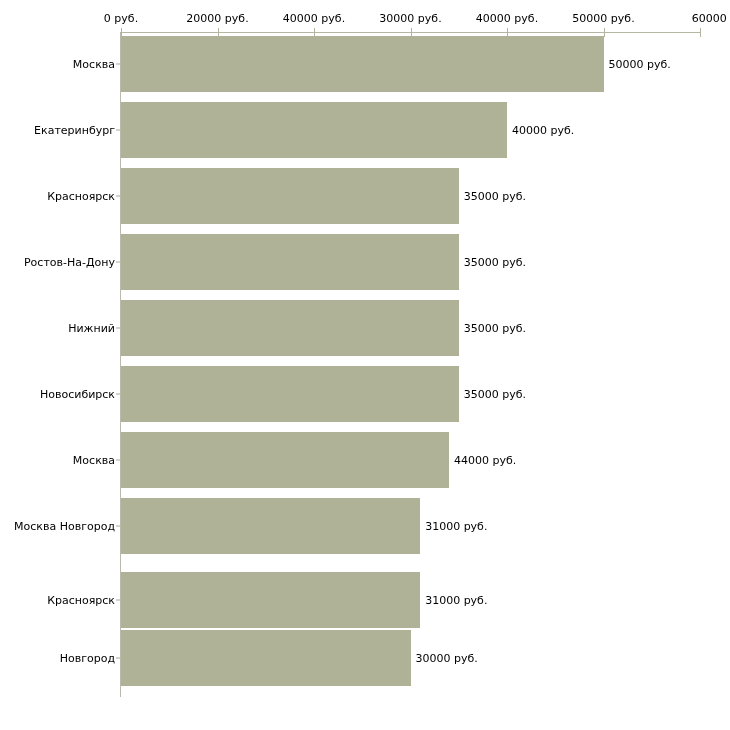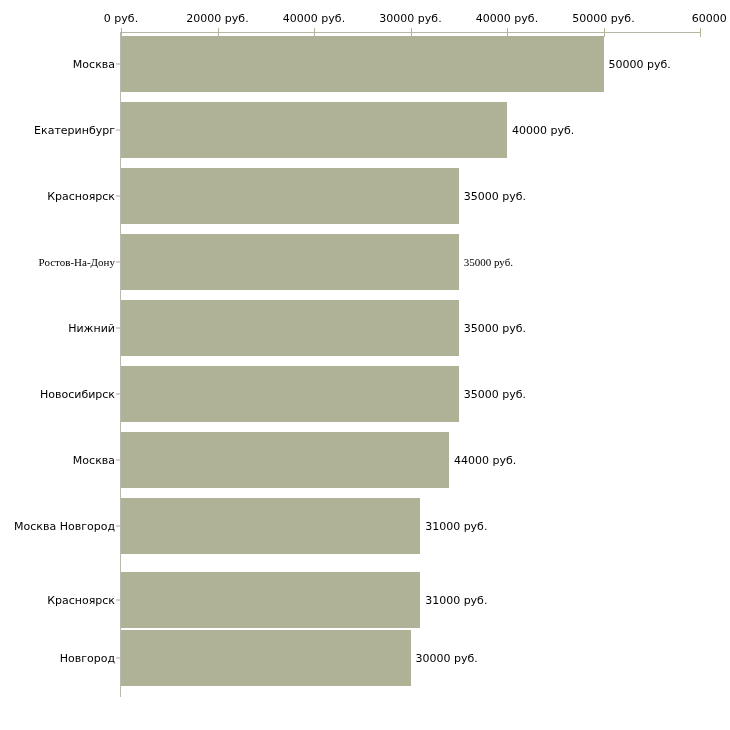--- a/index.html
+++ b/index.html
@@ -130,21 +130,21 @@
         <div class="cat-tick"></div>
         <div class="bar" style="width: 386px; background: rgb(175, 178, 150);"></div>
         <div class="val-label" style="left: 512px;">40000 руб.</div>
       </div>
       <div class="bar-row" style="top: 168px;">
         <div class="cat-label">Красноярск</div>
         <div class="cat-tick"></div>
         <div class="bar" style="width: 337.75px; background: rgb(175, 178, 150);"></div>
         <div class="val-label" style="left: 463.75px;">35000 руб.</div>
       </div>
-      <div class="bar-row" style="top: 234px; font-family: Liberation Serif, serif;">
+      <div class="bar-row" style="top: 234px;">
         <div class="cat-label">Ростов-На-Дону</div>
         <div class="cat-tick"></div>
         <div class="bar" style="width: 337.75px; background: rgb(175, 178, 150);"></div>
         <div class="val-label" style="left: 463.75px;">35000 руб.</div>
       </div>
       <div class="bar-row" style="top: 300px;">
         <div class="cat-label">Нижний</div>
         <div class="cat-tick"></div>
         <div class="bar" style="width: 337.75px; background: rgb(175, 178, 150);"></div>
         <div class="val-label" style="left: 463.75px;">35000 руб.</div>

